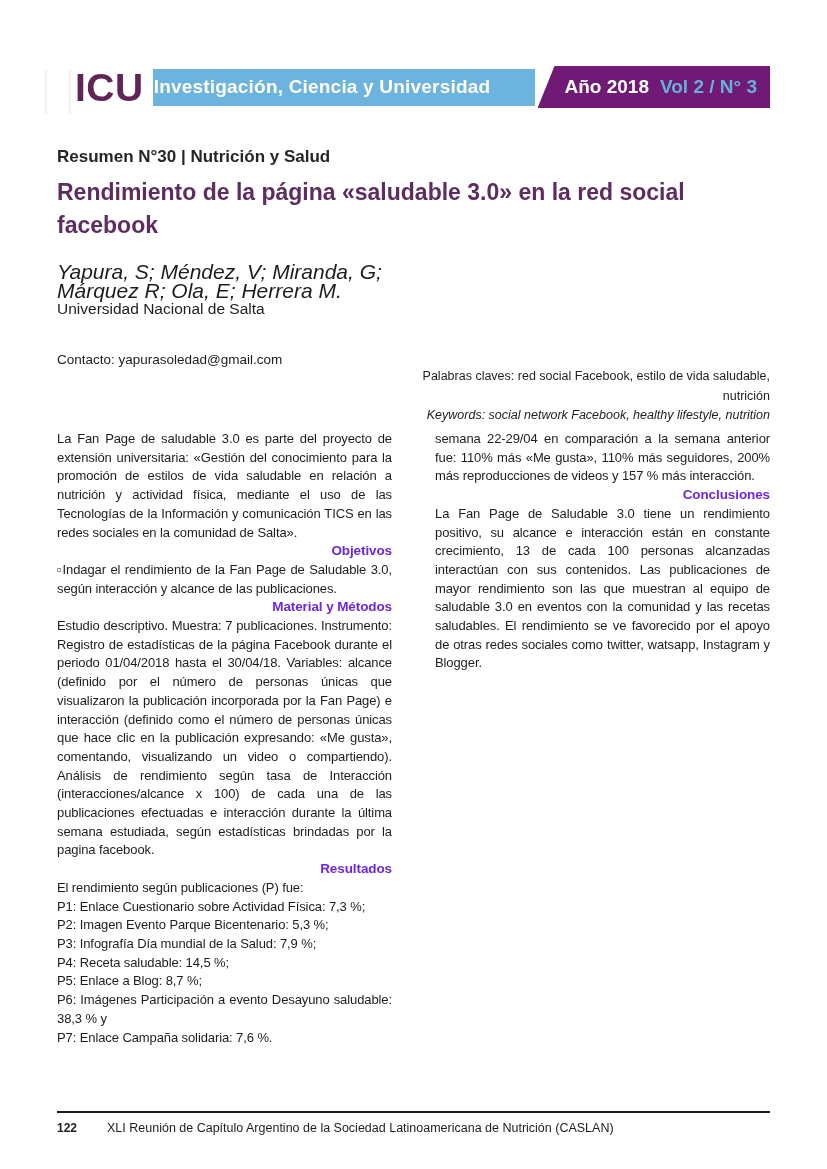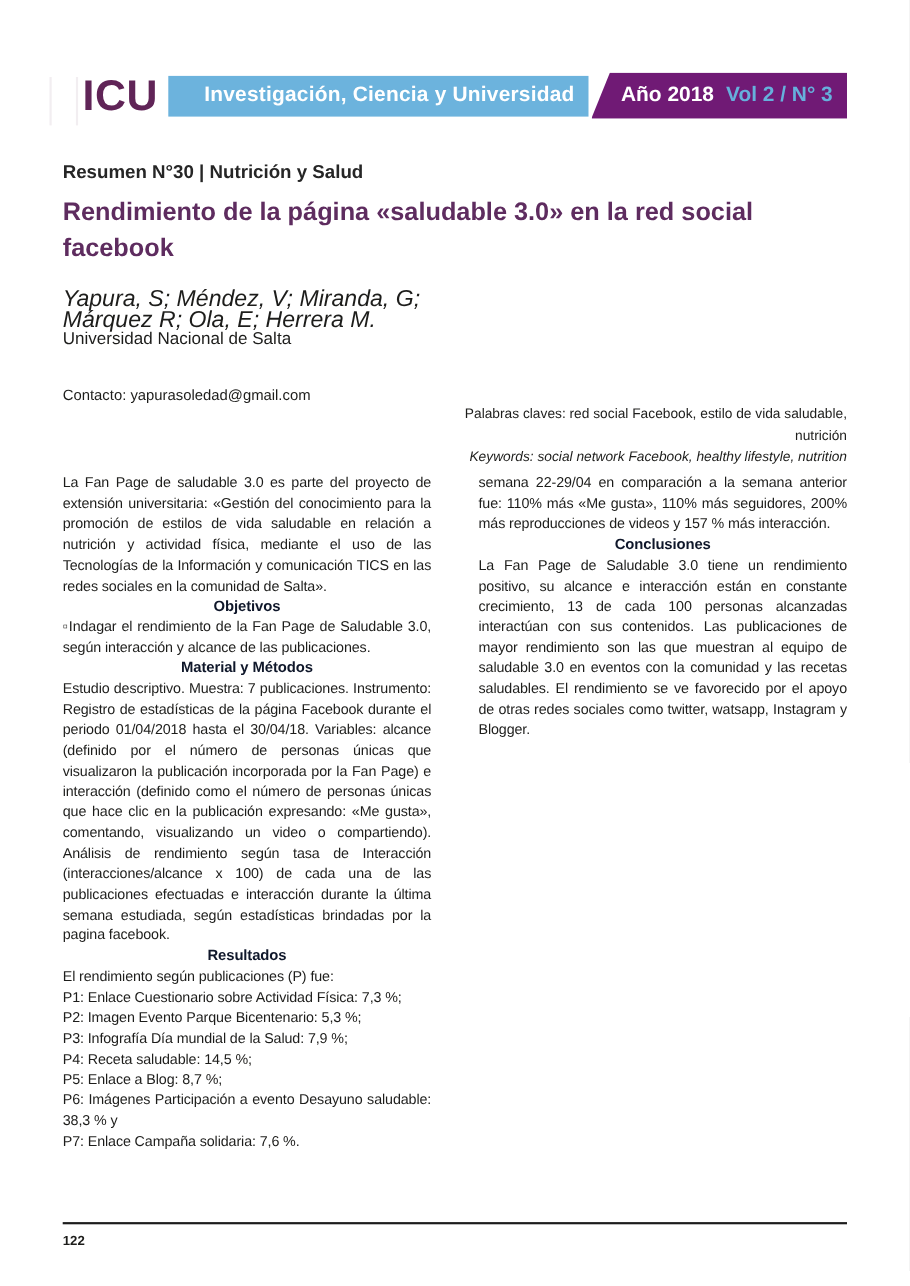--- a/index.html
+++ b/index.html
@@ -10,21 +10,21 @@
     color:#1d1d1b;
   }
 
   
   .masthead { position:absolute; top:66px; left:75px; right:57px; display:flex; align-items:center; }
   .watermark { position:absolute; left:-30px; top:4px; width:22px; height:44px;
     border-left:2px solid #f2eef1; border-right:2px solid #f2eef1; }
   .logo { font-size:39px; font-weight:bold; color:#602457; line-height:1; margin-right:9px; letter-spacing:0.5px; }
   .banner {
     flex:1; height:37px; background:#6cb3dd; display:flex; align-items:center;
-    padding-left:33px; color:#ffffff; font-weight:bold; font-size:19px; letter-spacing:0.2px;
+    padding-left:1px; color:#ffffff; font-weight:bold; font-size:19px; letter-spacing:0.2px;
   }
   .issue-box {
     height:42px; background:#701a75; margin-left:3px;
     clip-path:polygon(17px 0, 100% 0, 100% 100%, 0 100%);
     display:flex; align-items:center; padding:0 13px 0 27px;
     font-weight:bold; font-size:19px; white-space:nowrap;
   }
   .issue-year { color:#ffffff; margin-right:11px; }
   .issue-vol  { color:#66b0dc; }
 
@@ -39,21 +39,21 @@
   .contact { position:absolute; top:352px; left:57px; font-size:13.5px; }
   .keywords { position:absolute; top:367px; right:57px; width:352px; text-align:right;
               font-size:12.5px; line-height:19.5px; color:#1d1d1b; }
   .keywords .en { font-style:italic; }
 
   
   .columns { position:absolute; top:430px; left:57px; width:713px; display:flex; gap:43px; }
   .col { width:343px; font-size:13px; line-height:18.7px; text-align:justify;
          letter-spacing:-0.1px; color:#1d1d1b; }
   .col p { margin:0; }
-  .heading { color:#0f172a; font-weight:bold; font-size:13.5px; margin:11px 0 0 0; text-align:center; }
+  .heading { color:#6d28d9; font-weight:bold; font-size:13.5px; margin:11px 0 0 0; text-align:right; }
   .rline { margin:0; }
 
   
   .footer-rule { position:absolute; left:57px; right:57px; top:1111px; border-top:2.5px solid #1c1c1c; }
   .footer { position:absolute; left:57px; top:1121px; display:flex; gap:30px; align-items:baseline; }
   .page-num { font-size:12px; font-weight:600; }
   .footer-text { font-size:12.5px; }
 </style>
 </head>
 <body>
@@ -108,15 +108,16 @@
 
       <p class="heading">Conclusiones</p>
       <p>La Fan Page de Saludable 3.0 tiene un rendimiento positivo, su alcance e interacción están en constante crecimiento, 13 de cada 100 personas alcanzadas interactúan con sus contenidos. Las publicaciones de mayor rendimiento son las que muestran al equipo de saludable 3.0 en eventos con la comunidad y las recetas saludables. El rendimiento se ve favorecido por el apoyo de otras redes sociales como twitter, watsapp, Instagram y Blogger.</p>
     </div>
 
   </div>
 
   <div class="footer-rule"></div>
   <div class="footer">
     <span class="page-num">122</span>
+    <span class="footer-text">XLI Reunión de Capítulo Argentino de la Sociedad Latinoamericana de Nutrición (CASLAN)</span>
   </div>
 
 </div>
 
 </body></html>

